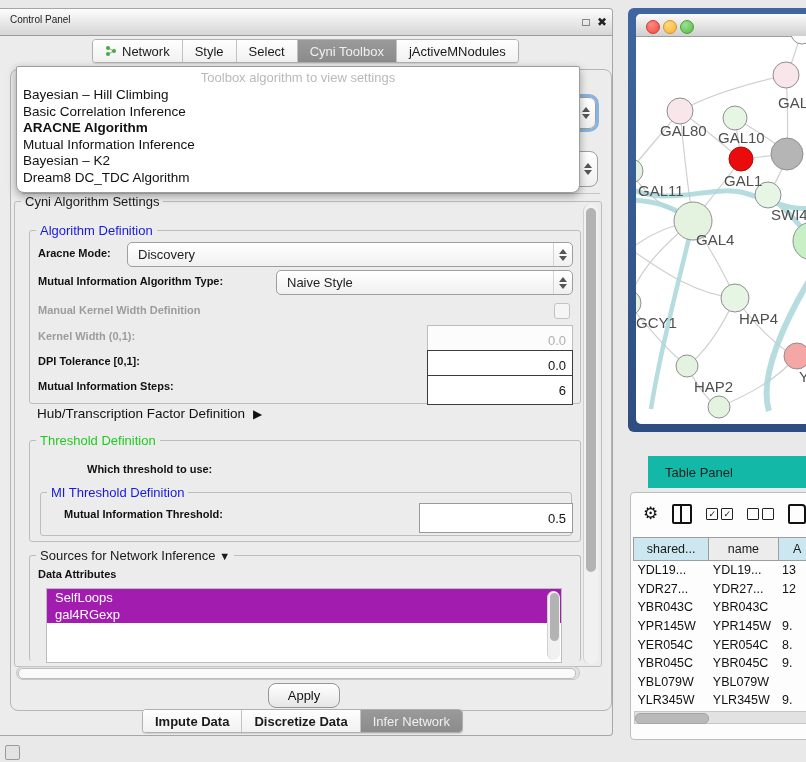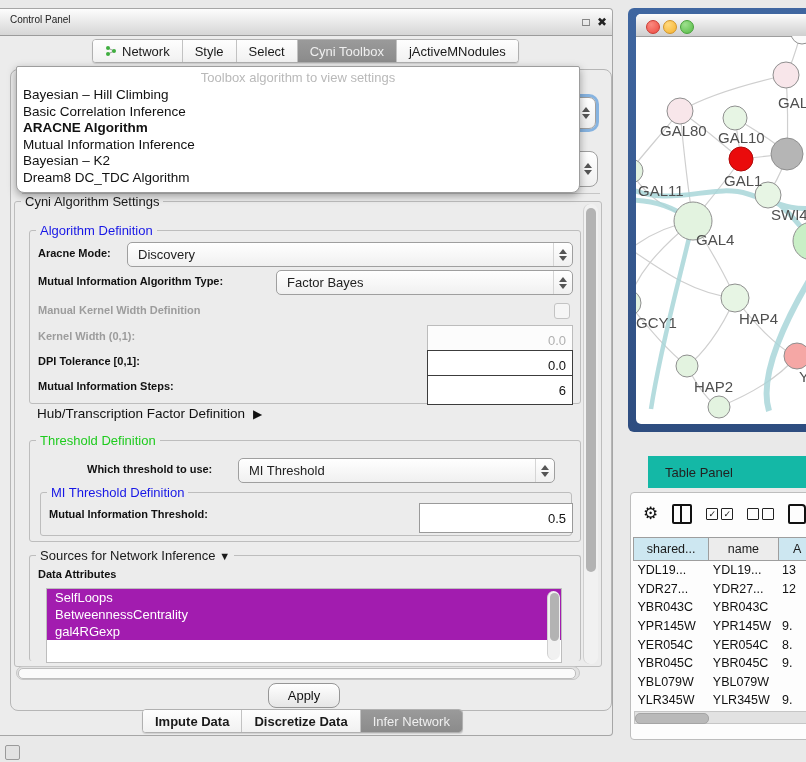--- a/index.html
+++ b/index.html
@@ -178,21 +178,21 @@
         <div class="abs combo" style="left:97px;top:11px;width:444px;height:23px;">
           <div class="val">Discovery</div>
           <div class="stepper">
               <span class="tri-up"></span>
               <span class="tri-dn"></span>
             </div>
         </div>
 
         <span class="abs flabel" style="left:8px;top:44px;">Mutual Information Algorithm Type:</span>
         <div class="abs combo" style="left:246px;top:39px;width:295px;height:23px;">
-          <div class="val">Factor Bayes</div>
+          <div class="val">Naive Style</div>
           <div class="stepper">
               <span class="tri-up"></span>
               <span class="tri-dn"></span>
             </div>
         </div>
 
         <span class="abs flabel dis" style="left:8px;top:73px;">Manual Kernel Width Definition</span>
         <div class="abs chk" style="left:524px;top:72px;"></div>
 
         <span class="abs flabel dis" style="left:8px;top:99px;">Kernel Width (0,1):</span>
@@ -213,47 +213,39 @@
 
       <div class="abs" style="left:22px;top:204px;font-size:13.5px;color:#111;display:flex;align-items:center;gap:8px;">
         <span>Hub/Transcription Factor Definition</span>
         <span style="font-size:12px;">▶</span>
       </div>
 
       <div class="abs group" style="left:14px;top:238px;width:550px;height:100px;">
         <span class="legend green">Threshold Definition</span>
 
         <span class="abs flabel" style="left:57px;top:22px;">Which threshold to use:</span>
-        <div class="abs combo" style="left:208px;top:17px;width:315px;height:23px;">
-          <div class="val">MI Threshold</div>
-          <div class="stepper">
-              <span class="tri-up"></span>
-              <span class="tri-dn"></span>
-            </div>
-        </div>
 
         <div class="abs group" style="left:10px;top:51px;width:530px;height:42px;">
           <span class="legend blue" style="background:#ececec;">MI Threshold Definition</span>
-          <span class="abs flabel" style="left:8px;top:15px;">Mutual Information Threshold:</span>
+          <span class="abs flabel" style="left:23px;top:15px;">Mutual Information Threshold:</span>
           <div class="abs txtin" style="left:378px;top:10px;width:140px;height:20px;border-width:1px;border-color:#9a9a9a;">
               <span>0.5</span>
             </div>
         </div>
       </div>
 
       <div class="abs group" style="left:14px;top:353px;width:550px;height:105px;border-bottom:none;">
         <span class="legend">
           <span>Sources for Network Inference</span>
           <span style="font-size:11px;">▼</span>
         </span>
         <span class="abs flabel" style="left:8px;top:12px;">Data Attributes</span>
 
         <div class="abs attr-list" style="left:16px;top:32px;width:514px;height:73px;">
           <div class="attr-item">SelfLoops</div>
-          <div class="attr-item">BetweennessCentrality</div>
           <div class="attr-item">gal4RGexp</div>
           <div class="abs vtrack" style="right:1px;top:2px;width:12px;height:69px;">
             <div class="vthumb" style="top:2px;height:48px;"></div>
           </div>
         </div>
       </div>
 
       <div class="abs vtrack" style="left:568px;top:2px;width:14px;height:460px;">
         <div class="vthumb" style="top:4px;height:364px;width:10px;"></div>
       </div>

